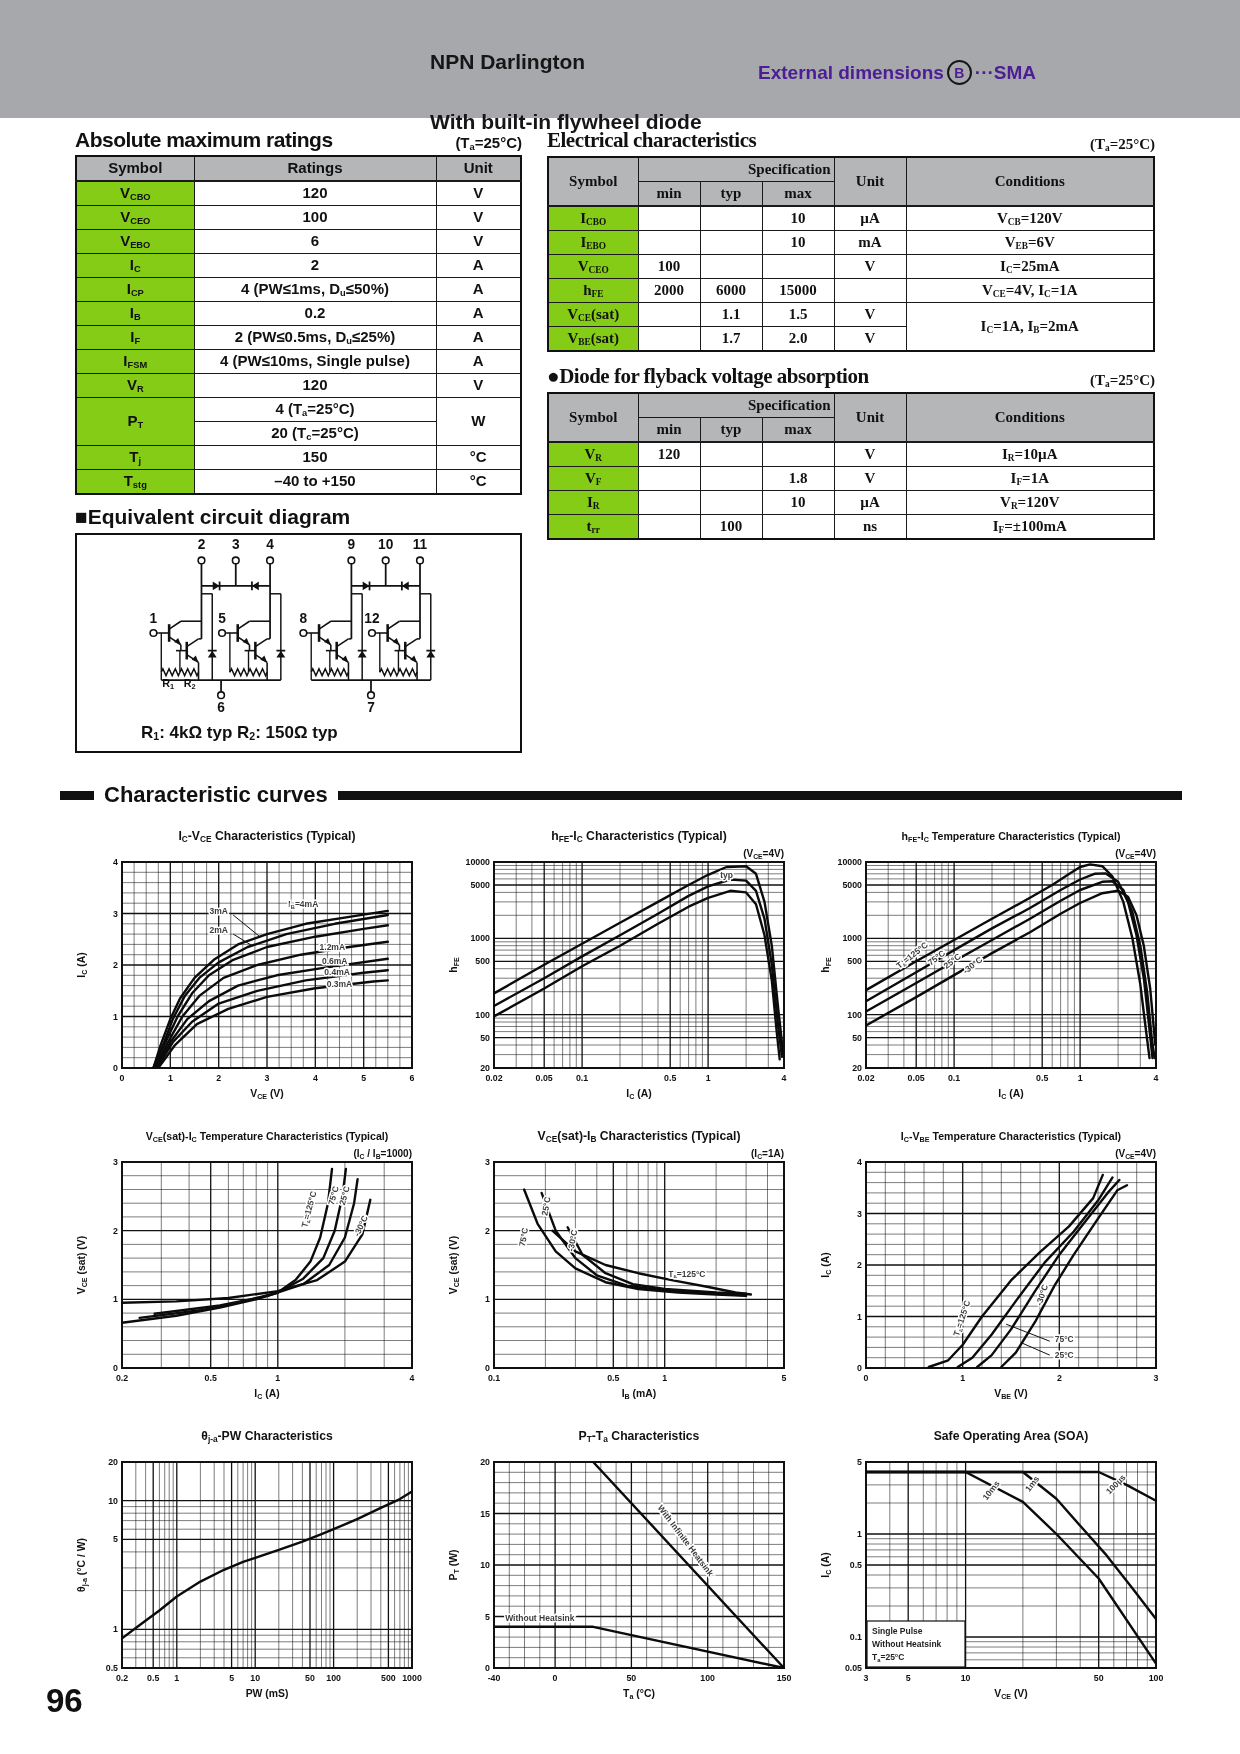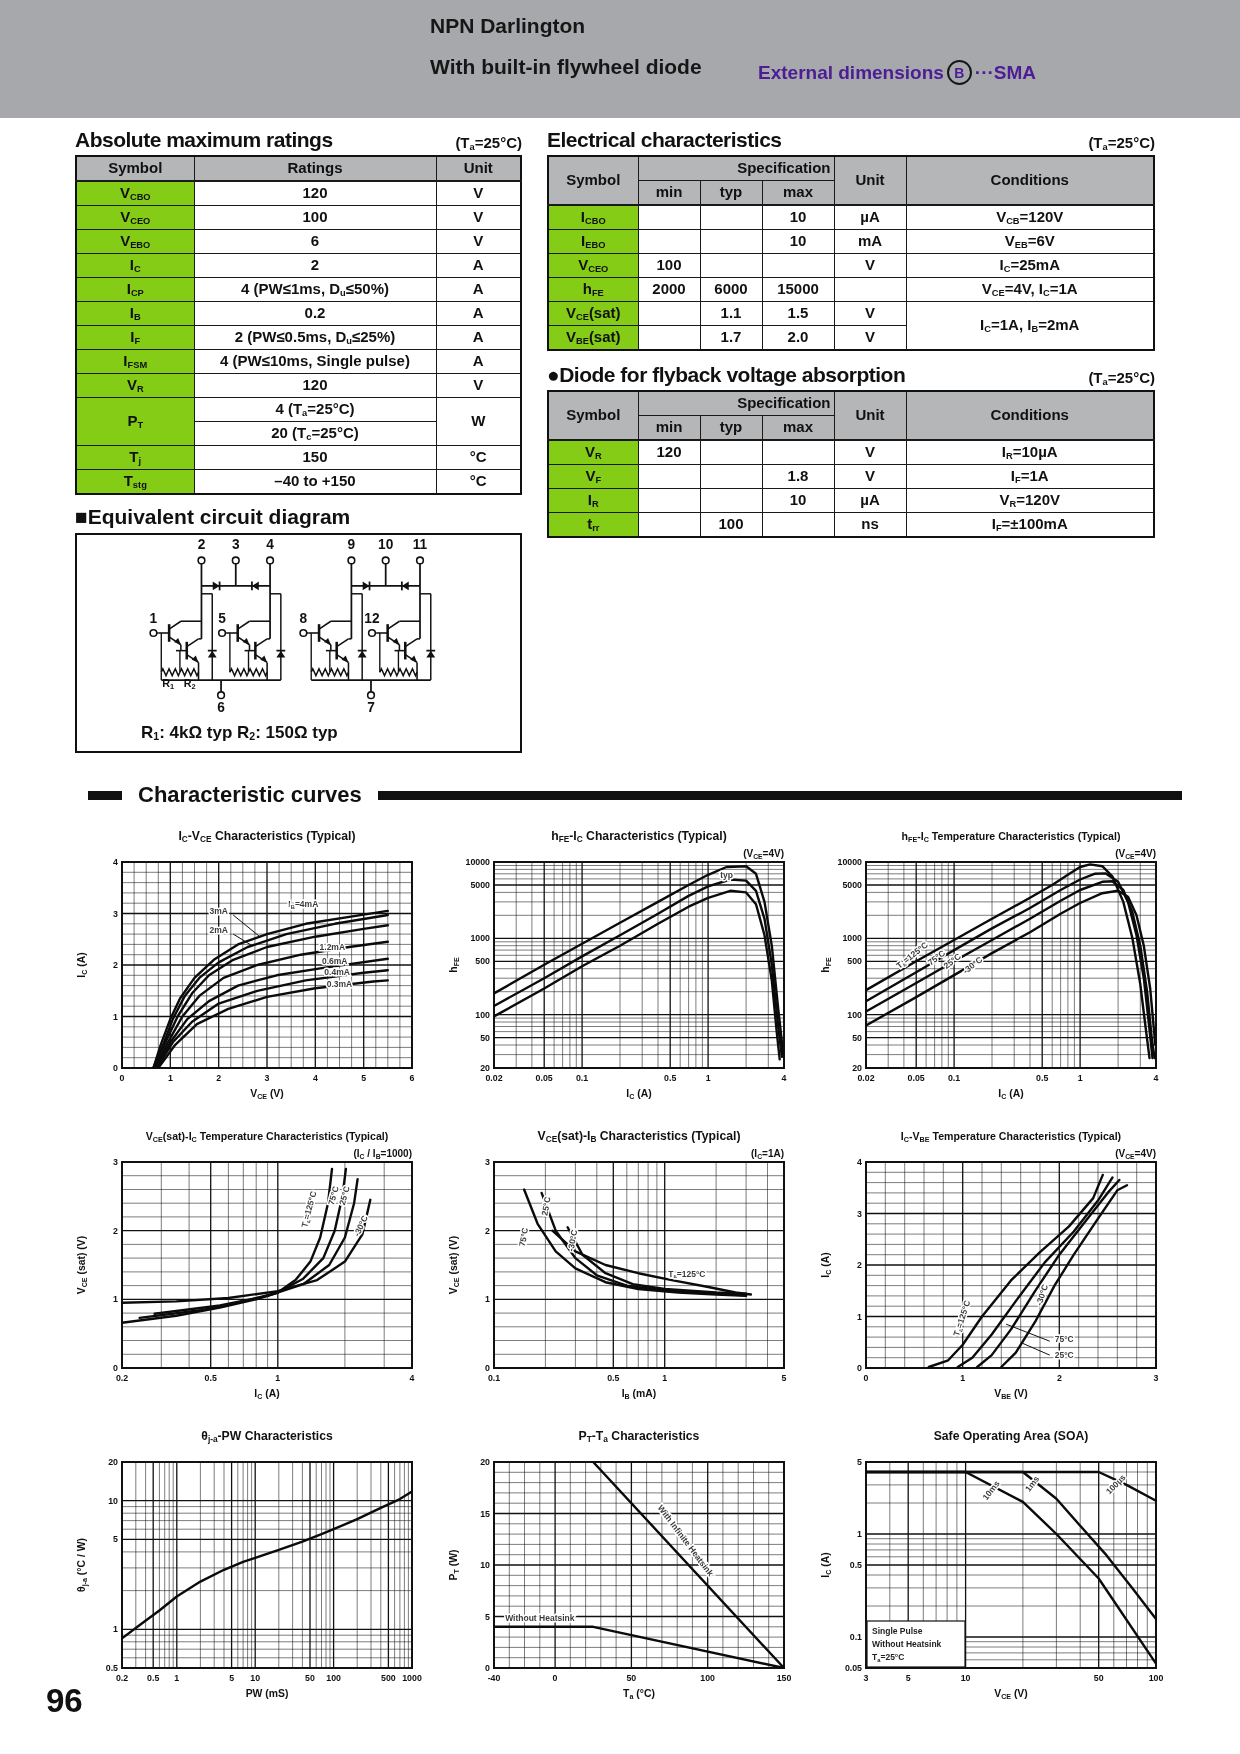--- a/index.html
+++ b/index.html
@@ -2,43 +2,43 @@
 <html><head>
 <meta charset="utf-8">
 <style>
   html,body{margin:0;padding:0;background:#fff;}
   body{width:1240px;height:1754px;font-family:"Liberation Sans",sans-serif;color:#111;font-weight:700;}
   .page{position:relative;width:1240px;height:1754px;background:#fff;overflow:hidden;}
   
   .band{position:absolute;left:0;top:0;width:1240px;height:118px;background:#a6a8ab;}
   .part{position:absolute;left:70px;top:6px;font-size:66px;font-weight:700;letter-spacing:-3px;color:#161616;}
   .subs{position:absolute;left:430px;top:14px;font-size:21px;color:#161616;}
-  .subs div{margin-bottom:17px;}
+  .subs div{margin-bottom:17px;margin-top:36px;}
   .ext{position:absolute;left:758px;top:60px;font-size:19px;color:#4c1d95;display:flex;align-items:center;gap:2px;}
   .badge{display:inline-flex;align-items:center;justify-content:center;width:21px;height:21px;border:2.2px solid #161616;border-radius:50%;font-size:14px;margin:0 1px;}
   
   .colL{position:absolute;left:75px;top:128px;width:447px;}
-  .colR{position:absolute;left:547px;top:128px;width:608px;}
+  .colR{position:absolute;left:547px;top:128px;width:608px;font-family:Liberation Serif, serif;}
   .ttl-row{display:flex;justify-content:space-between;align-items:flex-end;margin-bottom:3px;gap:20px;}
   .ttl-row h2{font-size:21px;margin:0;letter-spacing:-0.5px;}
   .cond{font-size:15px;}
   .mt{margin-top:10px;}
   .mt2{margin-top:12px;}
   
   .t{border-collapse:collapse;width:100%;table-layout:fixed;border:2.4px solid #111;font-size:15px;}
   .t th,.t td{border:1.2px solid #1a1a1a;text-align:center;padding:1px 3px;height:21px;line-height:1.1;overflow:hidden;}
   .t thead th{background:#b4b6b8;border-bottom-width:2.4px;}
   .t thead th.thin{border-bottom-width:1.2px;text-align:right;}
   .t td.sym{background:#84cc16;}
   .sb{font-size:0.62em;vertical-align:-0.18em;letter-spacing:0;}
   
   .cbox{border:2.2px solid #111;height:216px;position:relative;margin-top:4px;background:#fff;}
   .cnote{position:absolute;left:64px;bottom:8px;font-size:17px;}
   
-  .curves-head{position:absolute;top:782px;left:88px;right:58px;display:flex;align-items:center;gap:16px;text-align:center;}
+  .curves-head{position:absolute;top:782px;left:60px;right:58px;display:flex;align-items:center;gap:10px;text-align:center;}
   .curves-head h2{font-size:22px;margin:0;white-space:nowrap;}
   .bar{height:9px;background:#111;display:inline-block;}
   .b1{width:34px;}
   .b2{flex:1;}
   
   .charts{position:absolute;top:824px;left:62px;width:1116px;display:grid;grid-template-columns:repeat(3,372px);row-gap:8px;justify-items:center;}
   .fig{width:352px;height:292px;}
   .pageno{position:absolute;left:46px;top:1682px;font-size:33px;}
   svg text{font-family:"Liberation Sans",sans-serif;font-weight:700;}
 </style>

